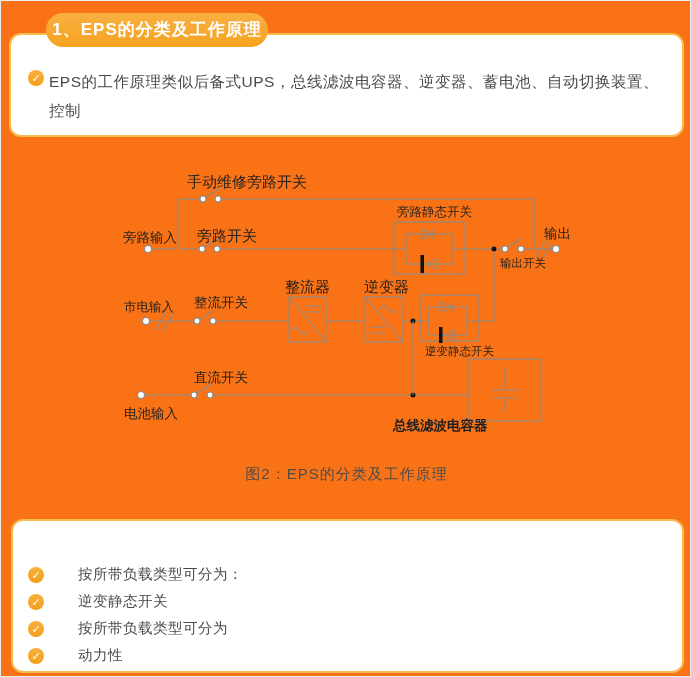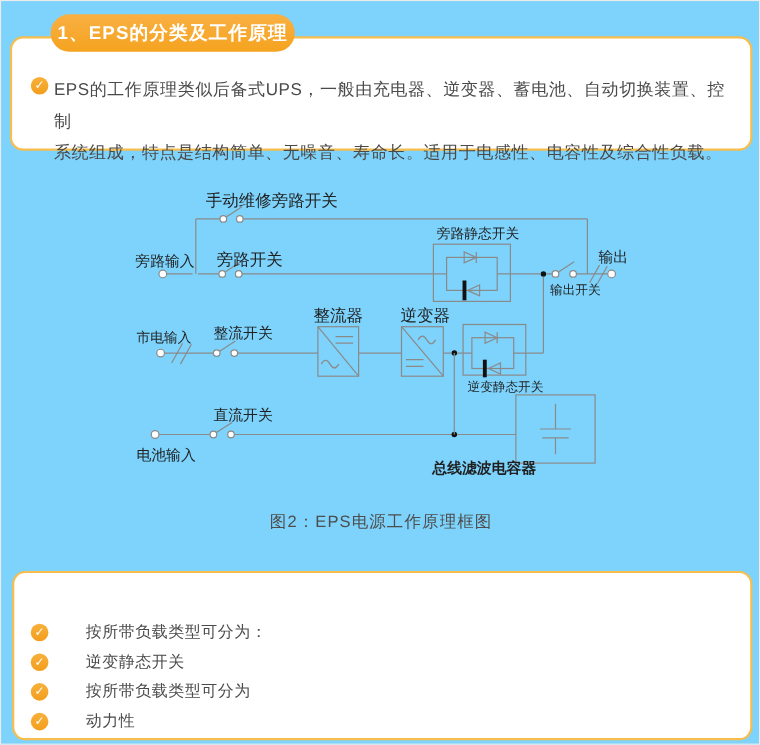--- a/index.html
+++ b/index.html
@@ -1,17 +1,17 @@
 <!DOCTYPE html>
 <html><head>
 <meta charset="utf-8">
 <style>
   html,body{margin:0;padding:0;background:#fff;}
   .page{
-    position:relative;width:691px;height:677px;background:#7dd3fc;
+    position:relative;width:691px;height:677px;background:#f97316;
     font-family:"Liberation Sans","DejaVu Sans",sans-serif;
     border:1px solid #ececec;box-sizing:border-box;overflow:hidden;
   }
   .round-box{
     position:absolute;border:2px solid #F8BE4D;border-radius:12px;background:#fff;
   }
   #box1{left:8px;top:32px;width:671px;height:100px;}
   #box2{left:10px;top:518px;width:669px;height:150px;}
   .pill{
     position:absolute;z-index:2;
@@ -52,22 +52,21 @@
 
 <div class="page">
 
   <div class="round-box" id="box1"></div>
   <div class="pill" id="pill1">
     <span>1、EPS的分类及工作原理</span>
   </div>
   <div id="para1">
     <span class="check-icon">✓</span>
     <div class="ptext">
-      <div>EPS的工作原理类似后备式UPS，一般由充电器、逆变器、蓄电池、自动切换装置、控制</div>
-      <div>系统组成，特点是结构简单、无噪音、寿命长。适用于电感性、电容性及综合性负载。</div>
+      <div>EPS的工作原理类似后备式UPS，总线滤波电容器、逆变器、蓄电池、自动切换装置、控制</div>
     </div>
   </div>
 
   <svg class="diagram" width="691" height="300" viewBox="0 155 691 300">
     <g stroke="#8a8a8a" stroke-width="1.1" fill="none">
 
       <circle cx="147" cy="248" r="3.5" fill="#fff"></circle>
       <path d="M150.5 248 H174"></path>
       <path d="M177 248 V198"></path>
 
@@ -156,21 +155,21 @@
     <text x="284" y="291" font-size="15">整流器</text>
     <text x="363" y="291" font-size="15">逆变器</text>
     <text x="123" y="310" font-size="12.5">市电输入</text>
     <text x="193" y="306" font-size="13.5">整流开关</text>
     <text x="424" y="354" font-size="11.5">逆变静态开关</text>
     <text x="193" y="381" font-size="13.5">直流开关</text>
     <text x="123" y="417" font-size="13.5">电池输入</text>
     <text x="392" y="429" font-size="13.5" font-weight="bold">总线滤波电容器</text>
   </svg>
 
-  <div class="caption">图2：EPS电源工作原理框图</div>
+  <div class="caption">图2：EPS的分类及工作原理</div>
 
   <div class="round-box" id="box2"></div>
   <div class="item-list">
     <div class="item-row">
       <span class="check-icon">✓</span>
       <span class="itext">按所带负载类型可分为：</span>
     </div>
     <div class="item-row">
       <span class="check-icon">✓</span>
       <span class="itext">逆变静态开关</span>

